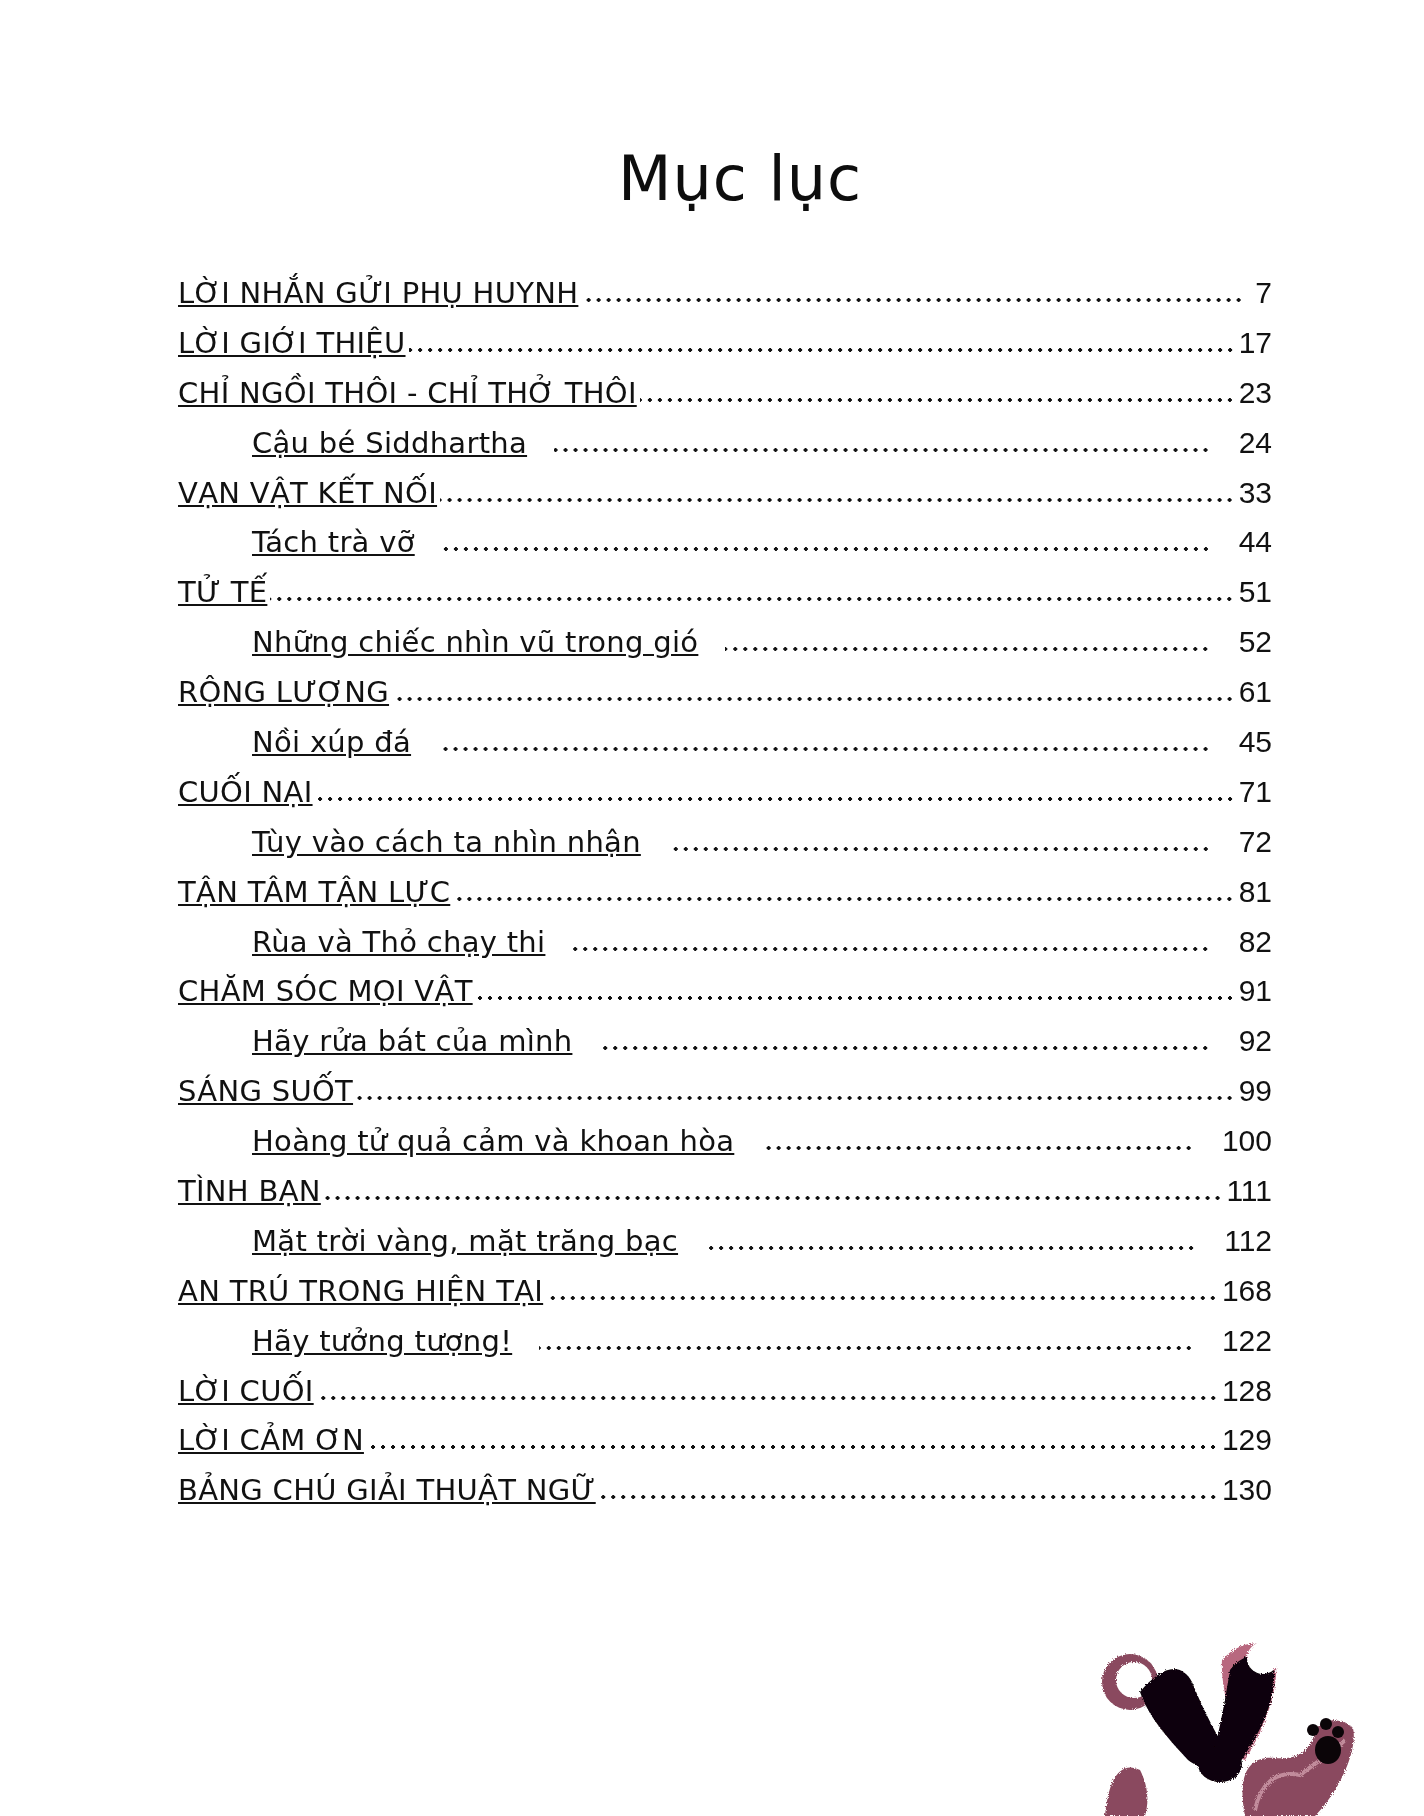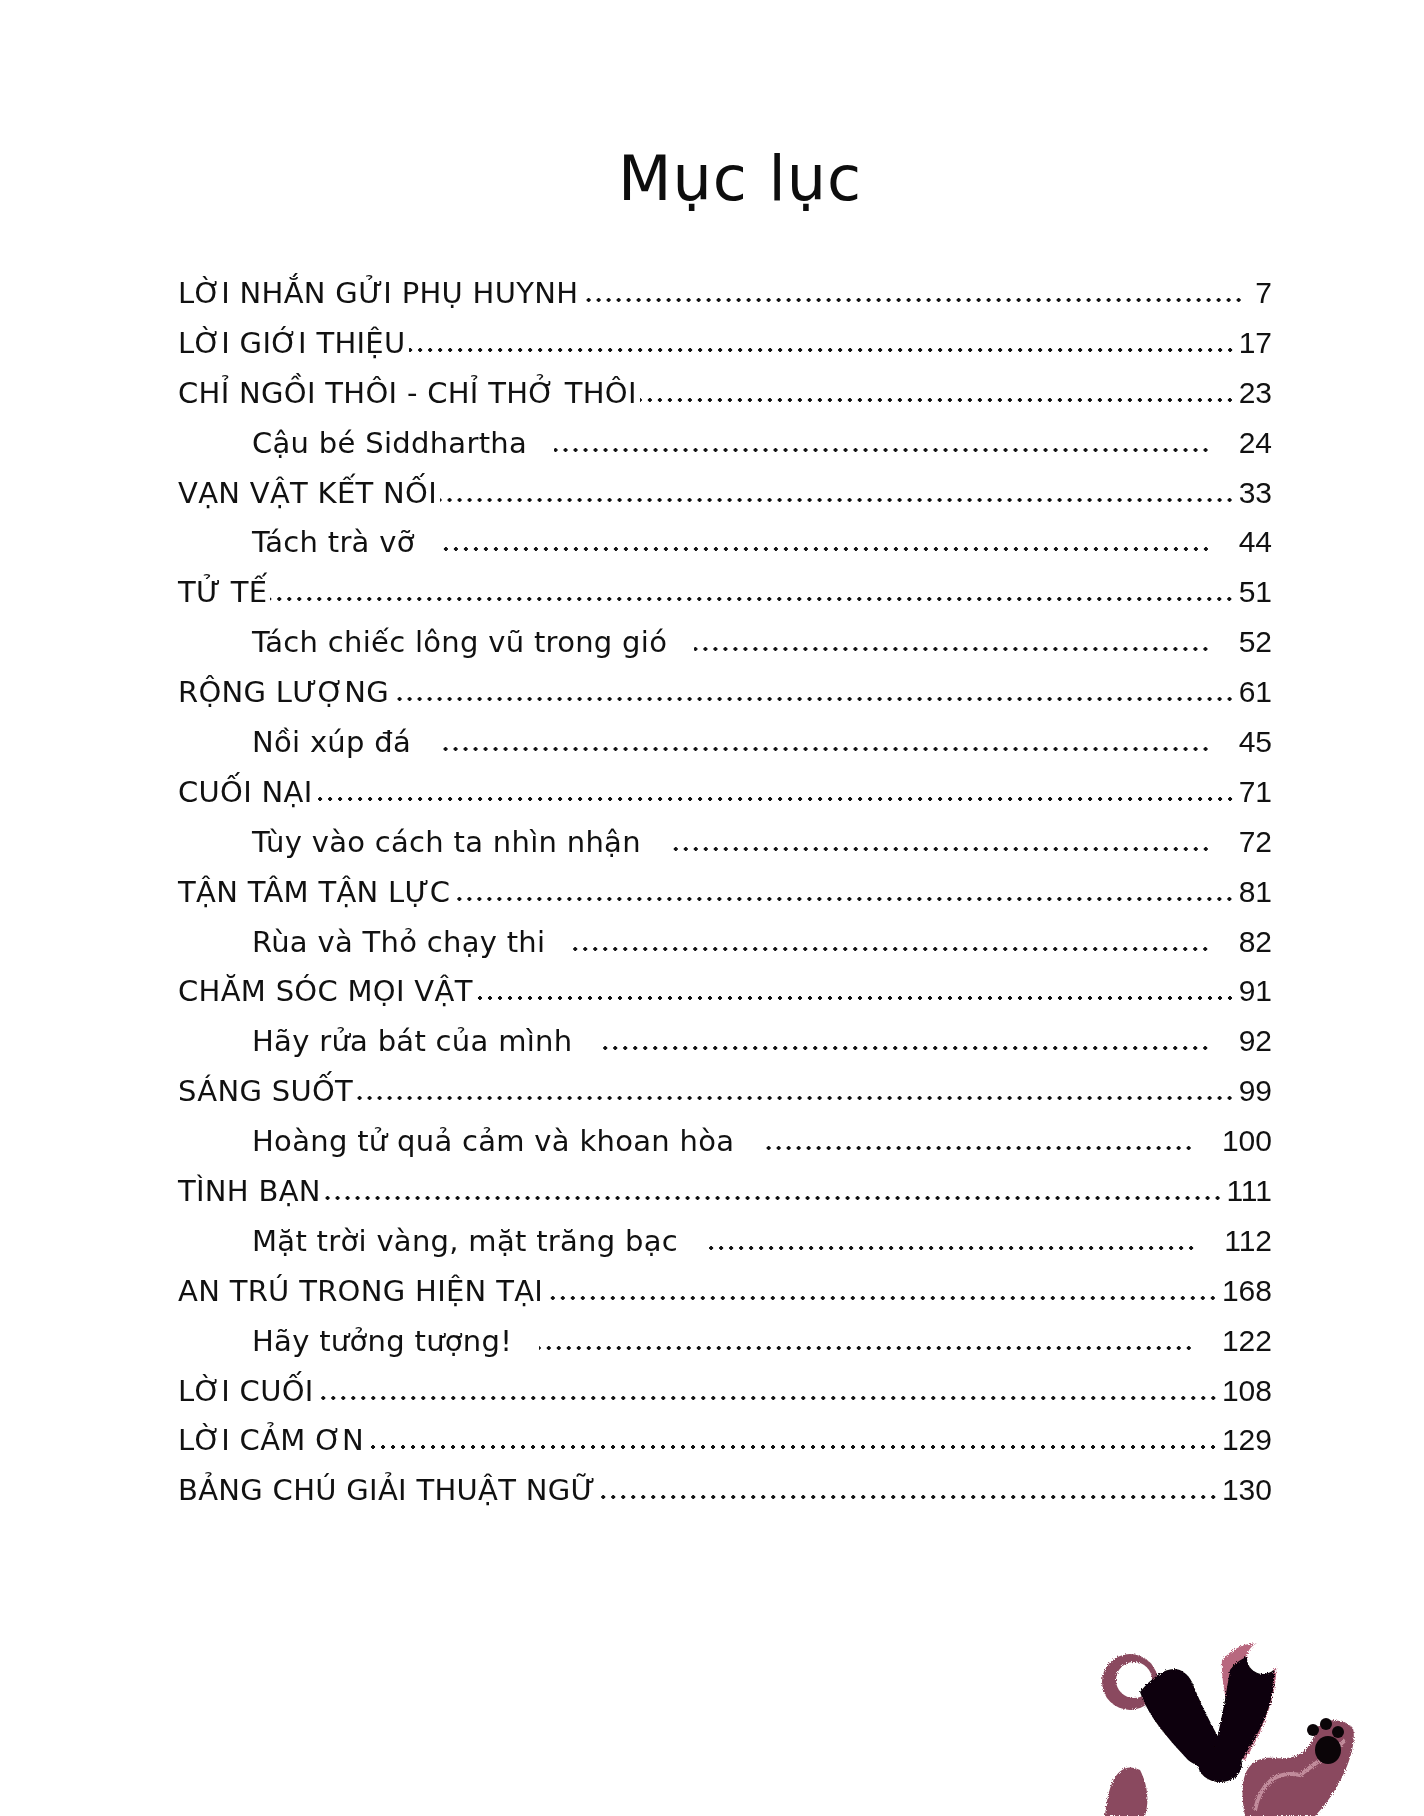--- a/index.html
+++ b/index.html
@@ -42,20 +42,21 @@
       line-height: 49.9px;
       white-space: nowrap;
     }
     .toc-row.sub {
       padding-left: 74px;
       gap: 24px;
     }
     .toc-row .label {
       flex: 0 0 auto;
       letter-spacing: 0.3px;
+      text-decoration: underline;
     }
     .toc-row .leader {
       flex: 1 1 auto;
       margin: 0 4px 0 3px;
       height: 4px;
       align-self: baseline;
       position: relative;
       top: -1px;
       background-image: radial-gradient(circle, #111 1.6px, transparent 1.9px);
       background-size: 10px 4px;
@@ -112,21 +113,21 @@
       <span class="label">Tách trà vỡ</span>
       <span class="leader"></span>
       <span class="page">44</span>
     </div>
   <div class="toc-row">
       <span class="label">TỬ TẾ</span>
       <span class="leader"></span>
       <span class="page">51</span>
     </div>
   <div class="toc-row sub">
-      <span class="label">Tách chiếc lông vũ trong gió</span>
+      <span class="label">Những chiếc nhìn vũ trong gió</span>
       <span class="leader"></span>
       <span class="page">52</span>
     </div>
   <div class="toc-row">
       <span class="label">RỘNG LƯỢNG</span>
       <span class="leader"></span>
       <span class="page">61</span>
     </div>
   <div class="toc-row sub">
       <span class="label">Nồi xúp đá</span>
@@ -189,21 +190,21 @@
       <span class="page">168</span>
     </div>
   <div class="toc-row sub">
       <span class="label">Hãy tưởng tượng!</span>
       <span class="leader"></span>
       <span class="page">122</span>
     </div>
   <div class="toc-row">
       <span class="label">LỜI CUỐI</span>
       <span class="leader"></span>
-      <span class="page">108</span>
+      <span class="page">128</span>
     </div>
   <div class="toc-row">
       <span class="label">LỜI CẢM ƠN</span>
       <span class="leader"></span>
       <span class="page">129</span>
     </div>
   <div class="toc-row">
       <span class="label">BẢNG CHÚ GIẢI THUẬT NGỮ</span>
       <span class="leader"></span>
       <span class="page">130</span>

